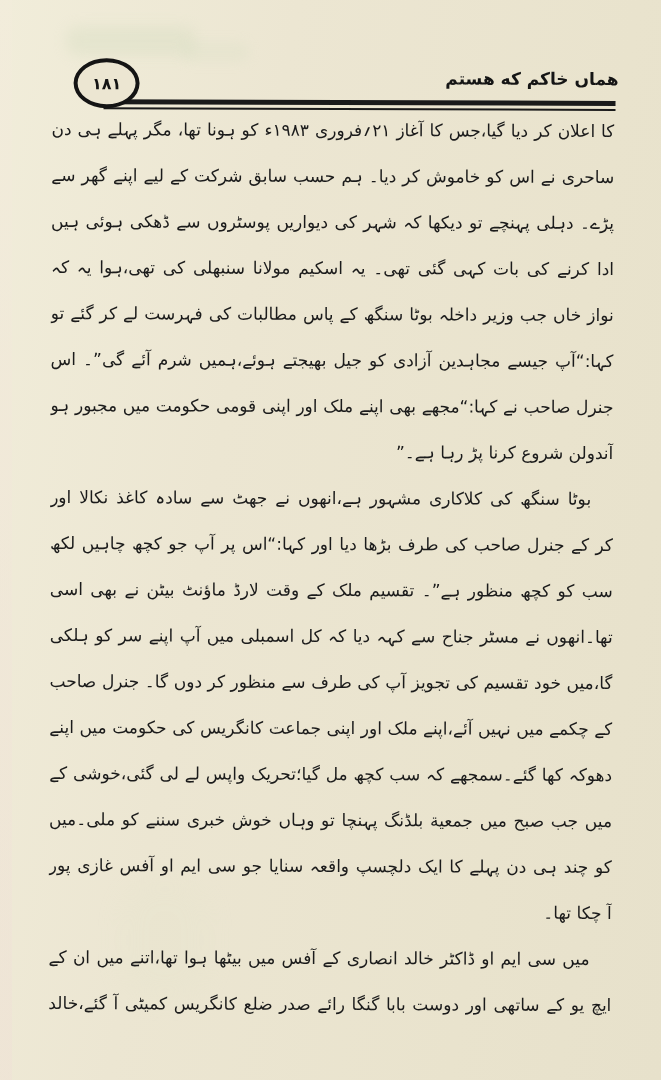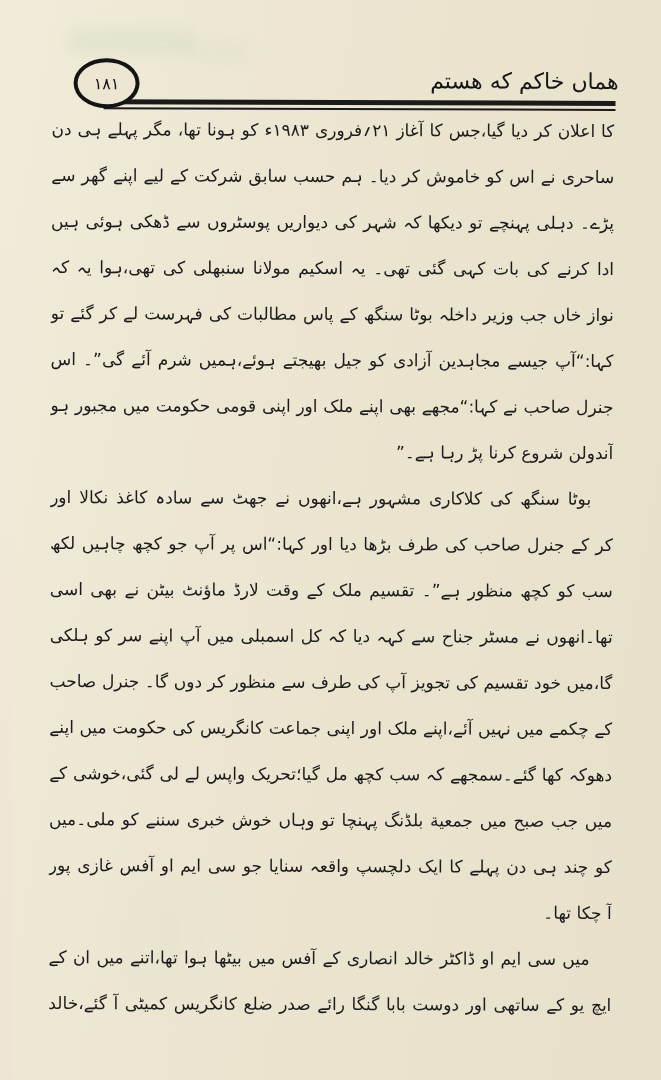--- a/index.html
+++ b/index.html
@@ -26,38 +26,38 @@
   .stain-b { left: 180px; top: 42px; width: 70px; height: 20px;
              background: #d5ddc2; opacity: .25; filter: blur(6px); border-radius: 10px; }
   .stain-c { left: 120px; top: 880px; width: 90px; height: 120px;
              background: #dfe3c8; opacity: .14; filter: blur(12px); border-radius: 40px; }
   .edge-tint { position: absolute; left: 0; top: 0; width: 12px; height: 100%;
                background: linear-gradient(#f3ecdc, #efdfd6); opacity: .45; pointer-events: none; }
 
   .header-title {
     position: absolute; top: 68px; right: 44px;
     direction: rtl;
-    font-size: 22px; font-weight: normal; color: #151515;
+    font-size: 17px; font-weight: bold; color: #151515;
     letter-spacing: 0px;
     white-space: nowrap;
   }
   .header-rule {
     position: absolute; left: 102px; right: 47px; top: 100px;
     height: 3px;
     border-top: 5px solid #1a1a1a;
     border-bottom: 2px solid #1a1a1a;
     z-index: 1;
   }
   .page-badge {
     position: absolute; left: 72px; top: 59px;
     width: 58px; height: 42px;
     border: 4px solid #141414; border-radius: 50%;
     background: #ece6d2;
     display: flex; align-items: center; justify-content: center;
-    font-size: 16px; font-weight: normal; color: #141414;
+    font-size: 16px; font-weight: bold; color: #141414;
     z-index: 2;
   }
   .text-col {
     position: absolute; left: 50px; right: 48px; top: 107px;
     direction: rtl; unicode-bidi: isolate;
     color: #1b1b1b;
     font-size: 17px;
   }
   .line {
     height: 46px; line-height: 46px;

